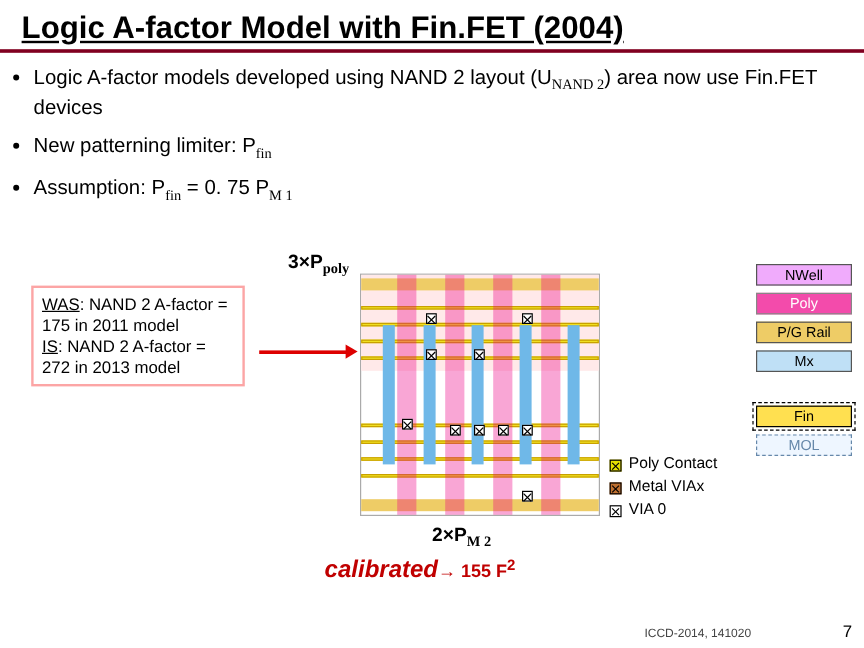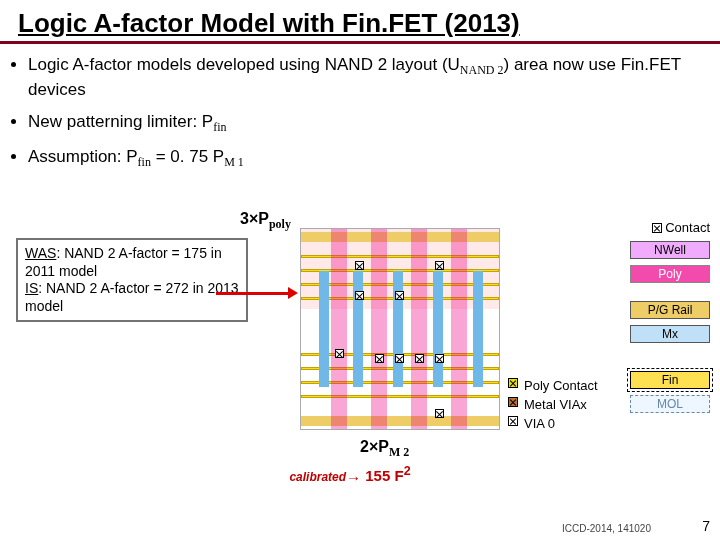--- a/index.html
+++ b/index.html
@@ -22,23 +22,23 @@
   }
   .bullets li {
     font-size: 17px;
     list-style: disc;
     margin-bottom: 10px;
     line-height: 1.3;
   }
   .sub { font-size: 12px; vertical-align: sub; font-family: Liberation Serif, serif; }
   .callout {
     position: absolute;
-    left: 16px; top: 238px;
-    width: 232px;
-    border: 2px solid #737373;
+    left: 26px; top: 238px;
+    width: 178px;
+    border: 2px solid #fca5a5;
     padding: 5px 7px;
     font-size: 14px;
     line-height: 1.25;
     background: #fff;
   }
   .callout .u { text-decoration: underline; }
   .arrowline {
     position: absolute;
     left: 216px; top: 292px;
     width: 74px; height: 0;
@@ -85,56 +85,56 @@
   .legend {
     position: absolute;
     left: 548px; top: 220px;
     width: 162px;
     font-size: 13px;
   }
   .legend .row { display:flex; align-items:center; justify-content:flex-end; margin-bottom:6px; }
   .legend .box { width: 80px; text-align:center; border:1px solid #555; padding:1px 0; font-size:12px; }
   .legend .nwell { background:#f0abfc; }
   .legend .polybox { background:#e08; color:#fff; opacity:.7; }
-  .legend .pgrail { background:#ec6;margin-top:12px; }
+  .legend .pgrail { background:#ec6; }
   .legend .mxbox { background:#bfe0f6; }
   .legend .finbox { background:#ffe050; border:1px solid #000; outline:1px dashed #000; outline-offset:2px; position:relative; }
   .legend .molbox { border:1px dashed #68a; color:#68a; background:#eef6ff; }
   .legend2 {
     position: absolute;
     left: 508px; top: 378px;
     font-size: 13px;
   }
-  .legend2 .row { display:flex; align-items:flex-start; margin-bottom:4px; }
+  .legend2 .row { display:flex; align-items:flex-end; margin-bottom:4px; }
   .legend2 .sq { margin-right:6px; }
   .label-9pm2 {
     position:absolute;
     left: 360px; top: 438px;
     font-size: 16px; font-weight:bold;
   }
   .formula {
     position:absolute;
     left: 200px; top: 464px;
     font-size: 15px; text-align:center; width: 300px;
   }
   .formula .red { color:#c00000; font-weight:bold; }
-  .formula .cal { color:#c00000; font-weight:bold; font-style:italic; font-size:12px; }
+  .formula .cal { color:#c00000; font-weight:bold; font-style:italic; font-size:20px; }
   .footer {
-    position:absolute; left: 562px; bottom: 6px;
+    position:absolute; left: 537px; bottom: 6px;
     font-size: 10px; color:#444;
   }
   .pagenum { position:absolute; right:10px; bottom:6px; font-size:14px; }
   .dot { position:absolute; width:9px; height:9px; border:1px solid #000; background:#fff; }
   .dot.x::before, .dot.x::after { content:""; position:absolute; left:-1px; right:-1px; top:50%; border-top:1px solid #000; }
   .dot.x::before { transform: rotate(45deg);} .dot.x::after{ transform: rotate(-45deg);}
 </style>
 </head>
 <body>
 
-<div class="slide-title">Logic A-factor Model with Fin.FET (2013)</div>
+<div class="slide-title">Logic A-factor Model with Fin.FET (2004)</div>
 
 <ul class="bullets">
   <li>
     <span>Logic A-factor models developed using NAND 2 layout (U</span><span class="sub">NAND 2</span><span>) area now use Fin.FET devices</span>
   </li>
   <li>
     <span>New patterning limiter: P</span><span class="sub">fin</span>
   </li>
   <li>
     <span>Assumption: P</span><span class="sub">fin</span><span> = 0. 75 P</span><span class="sub">M 1</span>
@@ -180,24 +180,20 @@
   <div class="dot x" style="left:34px; top:120px"></div>
   <div class="dot x" style="left:74px; top:125px"></div>
   <div class="dot x" style="left:94px; top:125px"></div>
   <div class="dot x" style="left:114px; top:125px"></div>
   <div class="dot x" style="left:134px; top:125px"></div>
   <div class="dot x" style="left:134px; top:180px"></div>
 </div>
 
 <div class="legend">
   <div class="row">
-    <span class="sq contact"></span>&nbsp;
-    <span>Contact</span>
-  </div>
-  <div class="row">
       <span class="box nwell">NWell</span>
     </div>
   <div class="row">
       <span class="box polybox">Poly</span>
     </div>
   <div class="row">
       <span class="box pgrail">P/G Rail</span>
     </div>
   <div class="row">
       <span class="box mxbox">Mx</span>

